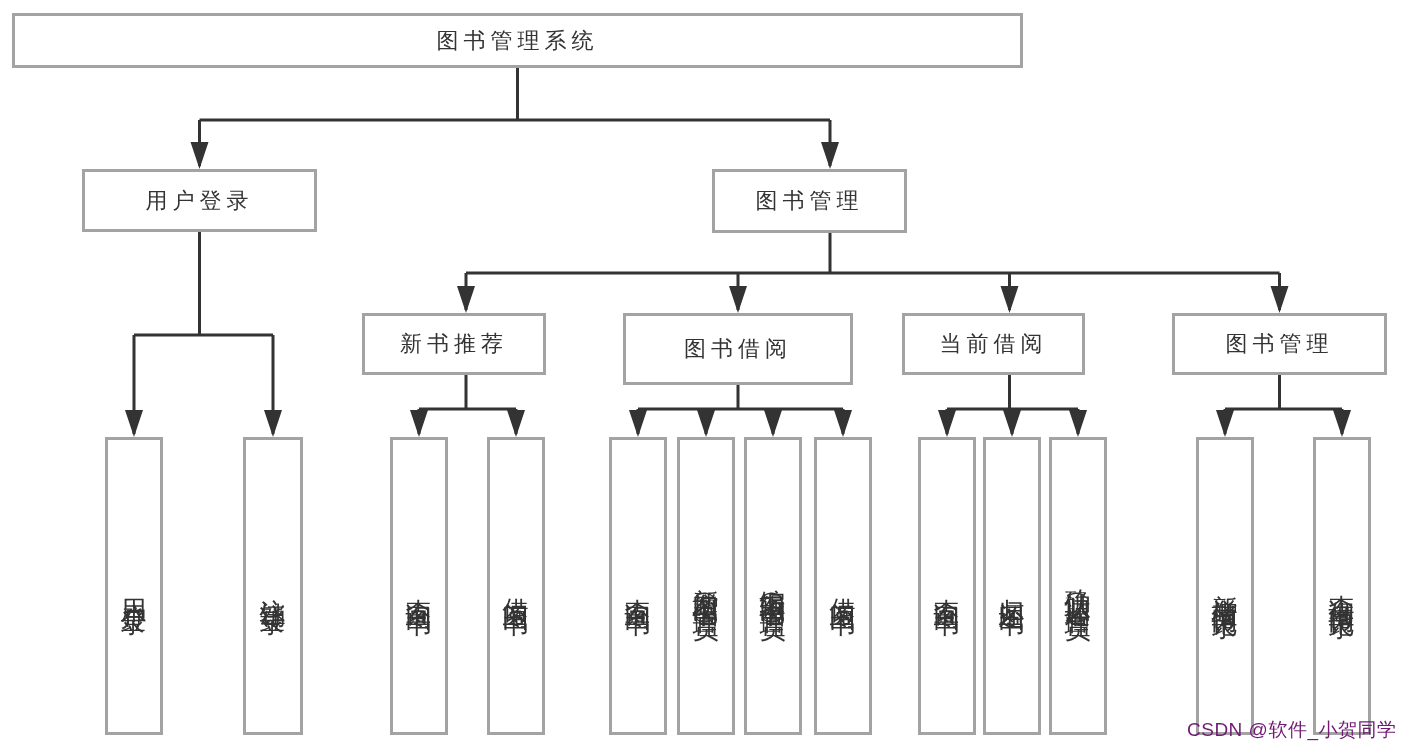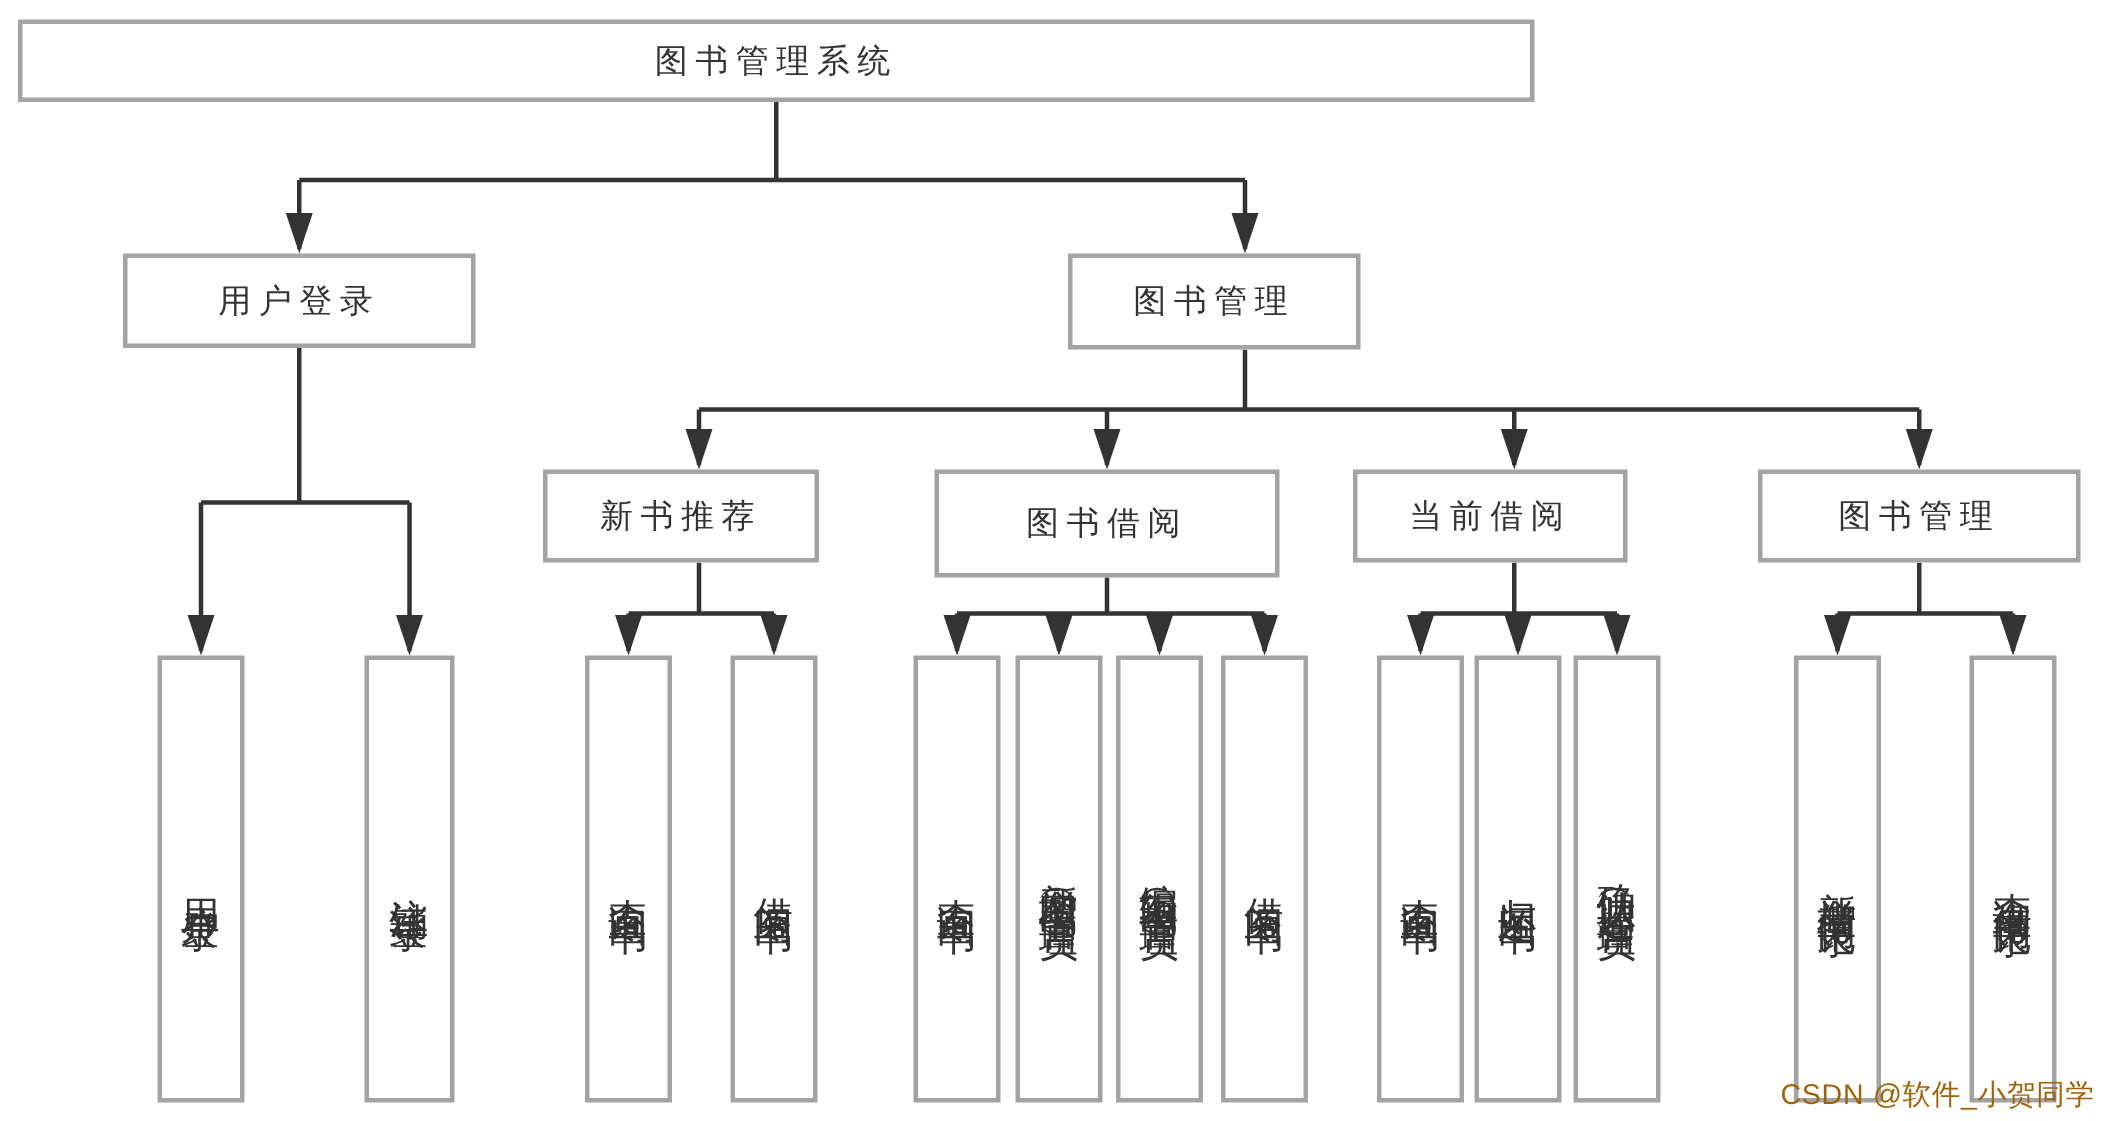--- a/index.html
+++ b/index.html
@@ -52,21 +52,21 @@
     line-height: 1;
     color: #333333;
     white-space: nowrap;
   }
   .watermark {
     position: absolute;
     left: 1187px;
     top: 717px;
     font-size: 19px;
     letter-spacing: 0.5px;
-    color: #a16207;
+    color: #701a75;
     white-space: nowrap;
     z-index: 5;
   }
 </style>
 </head>
 <body>
 
 <div class="canvas">
 
   <svg class="connectors" width="1405" height="747" viewBox="0 0 1405 747" aria-hidden="true">

